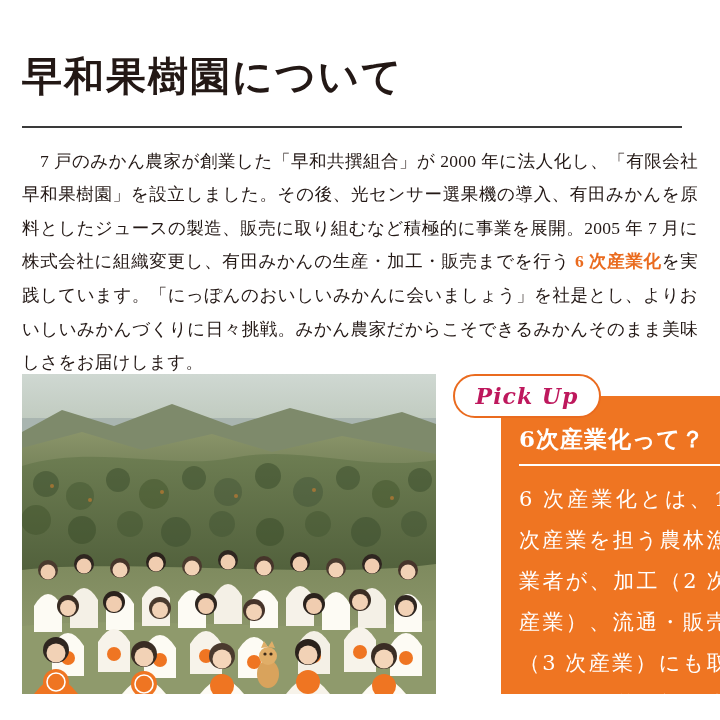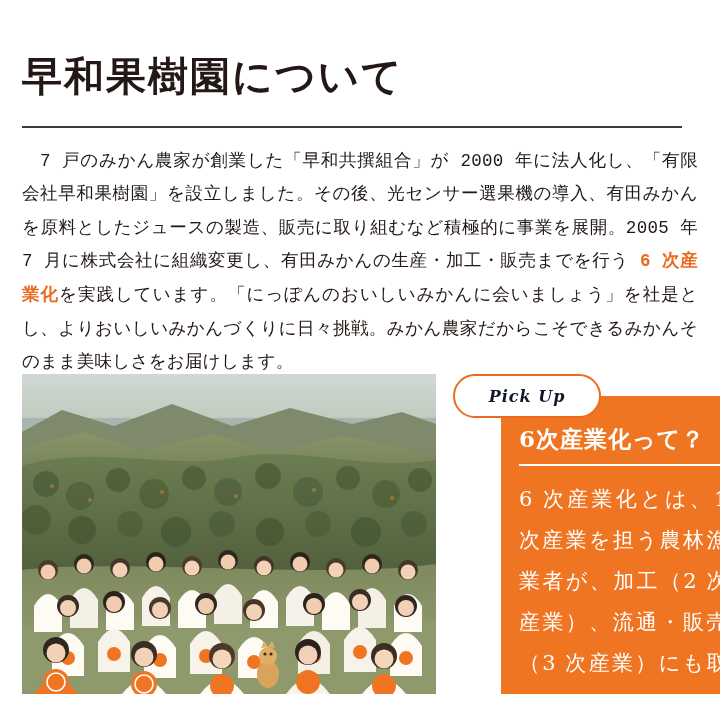--- a/index.html
+++ b/index.html
@@ -43,21 +43,21 @@
 
   
   .body-copy {
     margin-top: 17px;
     width: 676px;
     font-size: 17.5px;
     line-height: 1.92;
     letter-spacing: 0.3px;
     text-align: justify;
     text-justify: inter-character;
-    font-family: Liberation Mono, monospace;
+    font-family: Liberation Serif, serif;
   }
   .body-copy .indent {
     display: inline-block;
     width: 18px;
   }
   .hl {
     color: #ea6b1f;
     font-weight: bold;
   }
 
@@ -99,22 +99,22 @@
     border-radius: 22px;
     background: #ffffff;
     border: 2px solid #ea6b1f;
     box-sizing: border-box;
     display: flex;
     align-items: center;
     justify-content: center;
     z-index: 3;
   }
   .pickup-label {
-    color: #0f172a;
-    font-size: 16px;
+    color: #be185d;
+    font-size: 22px;
     font-style: italic;
     font-weight: bold;
     letter-spacing: 1px;
     font-family: "DejaVu Serif", "Liberation Serif", serif;
   }
 
   .orange-card {
     position: absolute;
     top: 22px;
     left: 0;

